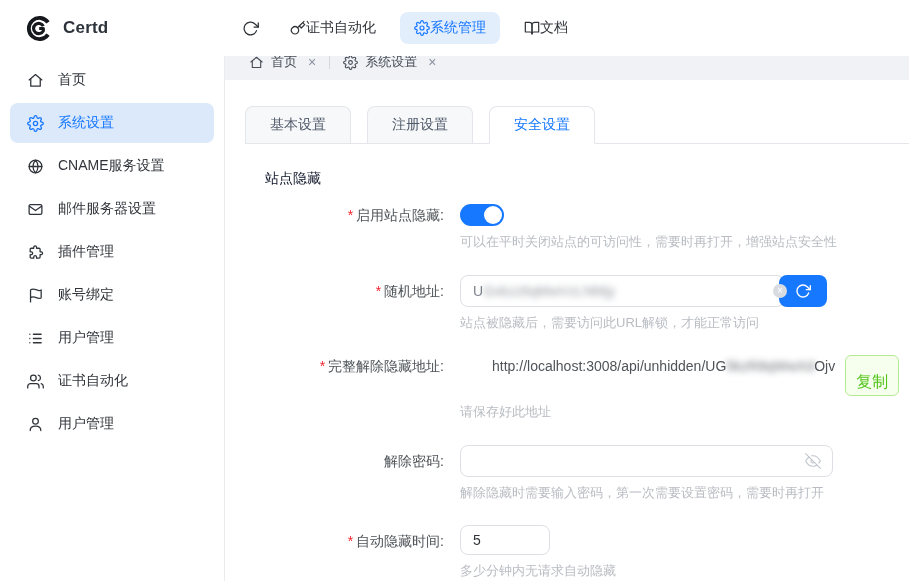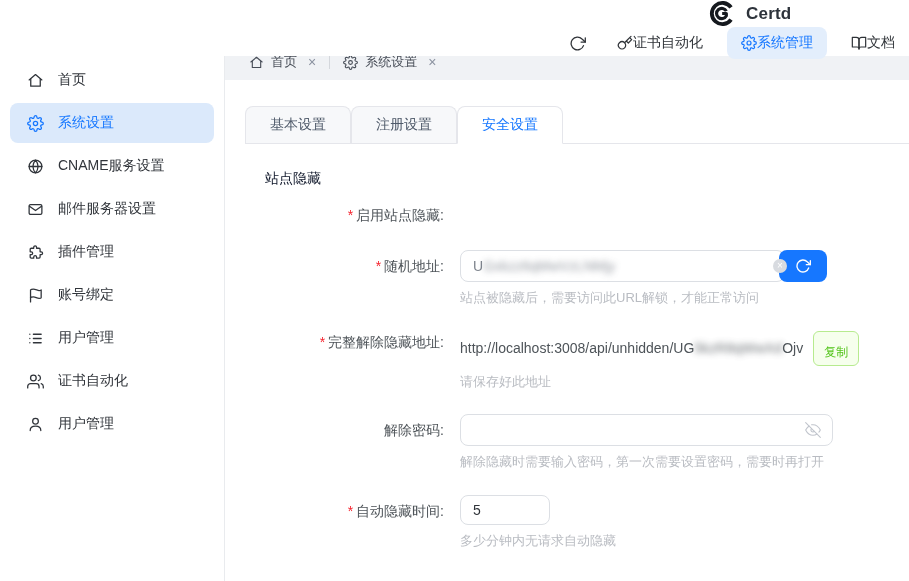--- a/index.html
+++ b/index.html
@@ -3,21 +3,21 @@
 <meta charset="utf-8">
 <style>
   * { margin:0; padding:0; box-sizing:border-box; }
   html,body { background:#fff; }
   body { font-family:"Liberation Sans","DejaVu Sans",sans-serif; font-size:14px; color:#30343a; }
   .app { position:relative; width:909px; height:581px; background:#fff; overflow:hidden; }
 
   svg.ic { display:block; stroke:currentColor; fill:none; stroke-width:1.8; stroke-linecap:round; stroke-linejoin:round; }
 
   
-  .header { position:absolute; top:0; left:0; right:0; height:56px; background:#fff; display:flex; align-items:flex-end; z-index:3;flex-direction:column; }
+  .header { position:absolute; top:0; left:0; right:0; height:56px; background:#fff; display:flex; align-items:center; z-index:3; }
   .brand { width:226px; display:flex; align-items:center; padding-left:25px; gap:11px; }
   .logo { color:#15191e; }
   .brand-name { font-size:17px; font-weight:600; color:#2d333b; letter-spacing:.2px; }
   .header-right { display:flex; align-items:center; gap:10px; margin-left:8px; }
   .icon-btn { width:32px; height:32px; display:flex; align-items:center; justify-content:center; border-radius:8px; color:#2f3338; cursor:pointer; }
   .nav-item { display:flex; align-items:center; height:32px; padding:0 14px; border-radius:8px; color:#2f3338; cursor:pointer; white-space:nowrap; }
   .nav-item.active { background:#e3eefc; color:#1677ff; }
 
   
   .sidebar { position:absolute; top:44px; left:0; width:225px; bottom:0; background:#fff; border-right:1px solid #e9ebee; padding-top:13px; }
@@ -27,21 +27,21 @@
 
   
   .main { position:absolute; top:44px; left:225px; right:0; bottom:0; background:#fff; }
   .page-tabs { height:36px; background:#f0f2f5; display:flex; align-items:center; padding:0 14px; }
   .page-tab { display:flex; align-items:center; gap:7px; padding:0 10px; height:36px; color:#474d57; font-size:13px; cursor:pointer; }
   .page-tab .close { color:#8a919f; font-size:14px; margin-left:4px; line-height:1; cursor:pointer; }
   .ptab-divider { width:1px; height:14px; background:#d4d7dc; margin:0 3px; }
 
   .content { padding:26px 0 0 20px; background:#fff; }
 
-  .tabs-row { display:flex; gap:0; border-bottom:1px solid #e5e6eb; }
+  .tabs-row { display:flex; gap:16px; border-bottom:1px solid #e5e6eb; }
   .tab { padding:9px 24px; background:#f7f8fa; border:1px solid #e5e6eb; border-bottom:none; border-radius:8px 8px 0 0; color:#4e5969; cursor:pointer; }
   .tab.active { background:#fff; color:#1677ff; margin-bottom:-1px; border-bottom:1px solid #fff; }
 
   
   .form { margin-top:26px; }
   .section-label { margin:0 0 16px 20px; color:#0f172a; }
   .form-row { display:flex; margin-bottom:24px; }
   .row-label { width:199px; margin-right:16px; text-align:right; color:#4e5459; white-space:nowrap; }
   .star { color:#f5222d; margin-right:3px; }
   .control-col { display:flex; flex-direction:column; }
@@ -54,23 +54,23 @@
 
   .switch { width:44px; height:22px; border-radius:11px; background:#1677ff; position:relative; cursor:pointer; flex:0 0 auto; }
   .switch .knob { position:absolute; top:2px; right:2px; width:18px; height:18px; border-radius:50%; background:#fff; }
 
   .input-wrap { position:relative; display:inline-flex; align-items:center; }
   .fake-input { width:325px; height:32px; border:1px solid #dcdfe4; border-radius:8px; background:#fff; display:flex; align-items:center; padding:0 30px 0 12px; color:#7d838c; overflow:hidden; white-space:nowrap; }
   .redacted { filter:blur(3px); opacity:.8; user-select:none; }
   .clear-ic { position:absolute; right:40px; width:14px; height:14px; border-radius:50%; background:#d8dbe0; color:#fff; font-size:10px; line-height:14px; text-align:center; cursor:pointer; }
   .btn-refresh { width:48px; height:32px; margin-left:-6px; border:none; border-radius:8px; background:#1677ff; color:#fff; display:flex; align-items:center; justify-content:center; cursor:pointer; }
 
-  .url-line { line-height:22px; color:#4e5459; display:flex; align-items:center; }
+  .url-line { line-height:22px; color:#4e5459; display:flex; align-items:flex-start;margin-left:32px; }
   .url-text { white-space:nowrap; }
-  .copy-tag { margin-left:10px; padding:9px 10px 2px; font-size:12px; color:#52c41a; background:#f6ffed; border:1px solid #b7eb8f; border-radius:6px; cursor:pointer; white-space:nowrap; }
+  .copy-tag { margin-left:10px; padding:15px 10px 2px; font-size:16px; color:#52c41a; background:#f6ffed; border:1px solid #b7eb8f; border-radius:6px; cursor:pointer; white-space:nowrap; }
 
   .text-input { height:32px; border:1px solid #dcdfe4; border-radius:8px; padding:0 34px 0 12px; font-size:14px; color:#30343a; outline:none; font-family:inherit; }
   .pwd-input { width:373px; }
   .eye-ic { position:absolute; right:12px; color:#c0c4cc; cursor:pointer; display:flex; }
   .num-input { width:90px; height:30px; padding:0 12px; }
 </style>
 </head>
 <body>
 
 <svg width="0" height="0" style="position:absolute">
@@ -290,20 +290,28 @@
         <div class="tab active">安全设置</div>
       </div>
 
       <div class="form">
 
         <div class="section-label">站点隐藏</div>
 
         <div class="form-row row-toggle">
           <div class="row-label">
             <span class="star">*</span><span>启用站点隐藏:</span>
+          </div>
+          <div class="control-col">
+            <div class="control-line">
+              <div class="switch">
+                  <span class="knob"></span>
+                </div>
+            </div>
+            <div class="help">可以在平时关闭站点的可访问性，需要时再打开，增强站点安全性</div>
           </div>
         </div>
 
         <div class="form-row row-input">
           <div class="row-label">
             <span class="star">*</span><span>随机地址:</span>
           </div>
           <div class="control-col">
             <div class="control-line">
               <div class="input-wrap">

